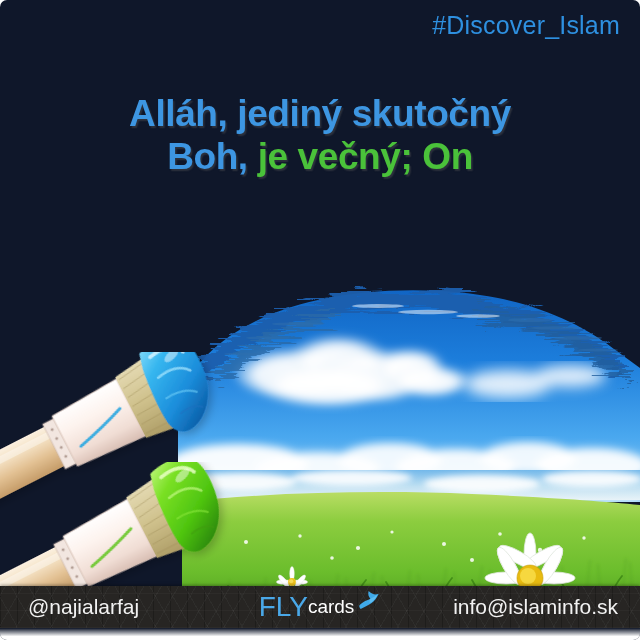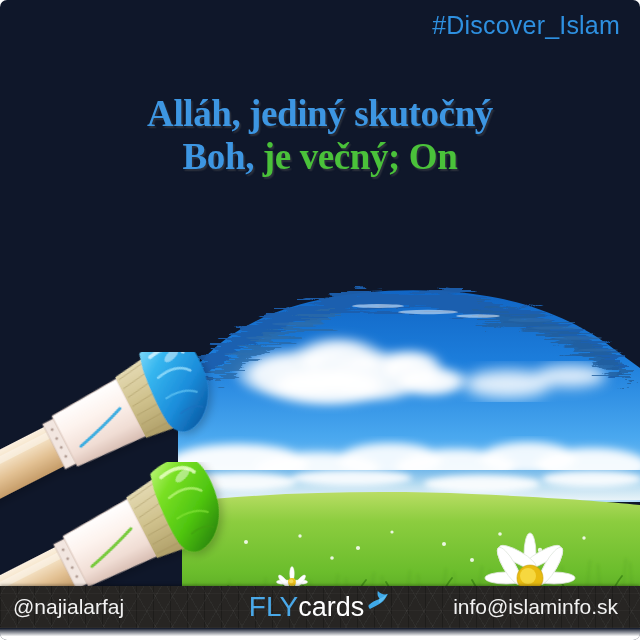--- a/index.html
+++ b/index.html
@@ -39,21 +39,21 @@
   #quote {
     position: absolute;
     top: 93px;
     left: 0;
     width: 640px;
     text-align: center;
     z-index: 40;
     line-height: 1.16;
     font-size: 37px;
     font-weight: bold;
-    font-family: Liberation Serif, serif;
+    font-family: Liberation Sans, sans-serif;
     letter-spacing: -0.4px;
     text-shadow: 1.5px 2px 1.5px rgba(90,90,90,0.40);
   }
   .q-blue  { color: #3d96e2; }
   .q-green { color: #4ac23a; margin-top: 7px; }
   .q-line  { display: block; white-space: nowrap; }
 
   
   #footer {
     position: absolute;
@@ -72,37 +72,37 @@
     inset: 0;
     opacity: 0.85;
     background-image:
       repeating-linear-gradient(60deg, rgba(255,255,255,0.045) 0 1px, transparent 1px 15px),
       repeating-linear-gradient(-60deg, rgba(255,255,255,0.045) 0 1px, transparent 1px 15px),
       repeating-linear-gradient(0deg, rgba(255,255,255,0.035) 0 1px, transparent 1px 17px),
       repeating-linear-gradient(90deg, rgba(0,0,0,0.25) 0 1px, transparent 1px 17px);
     pointer-events: none;
   }
   .f-left {
-    position: absolute; left: 13px; top: 50%; transform: translateY(-50%);
+    position: absolute; left: 28px; top: 50%; transform: translateY(-50%);
     color: #f2f2f2; font-size: 21px; white-space: nowrap;
     font-family: "Liberation Sans", sans-serif; z-index: 3;
   }
   .f-right {
     position: absolute; right: 22px; top: 50%; transform: translateY(-50%);
     color: #f2f2f2; font-size: 21px; white-space: nowrap;
     font-family: "Liberation Sans", sans-serif; z-index: 3; margin-left: 28px;
   }
   .f-center {
     position: absolute; left: 50%; top: 50%;
     transform: translate(-50%, -50%);
     display: flex; align-items: center; z-index: 3;
     white-space: nowrap;
   }
   .logo-fly   { color: #4aa8e8; font-size: 28px; }
-  .logo-cards { color: #ffffff; font-size: 27px; }
+  .logo-cards { color: #ffffff; font-size: 19px; }
   .logo-bird  { margin-left: 1px; margin-top: -9px; display:block; }
 
   
   #sky-wrap {
     position: absolute;
     left: 178px; top: 272px;
     width: 462px; height: 230px;
     z-index: 10;
   }
   #grass-wrap {

